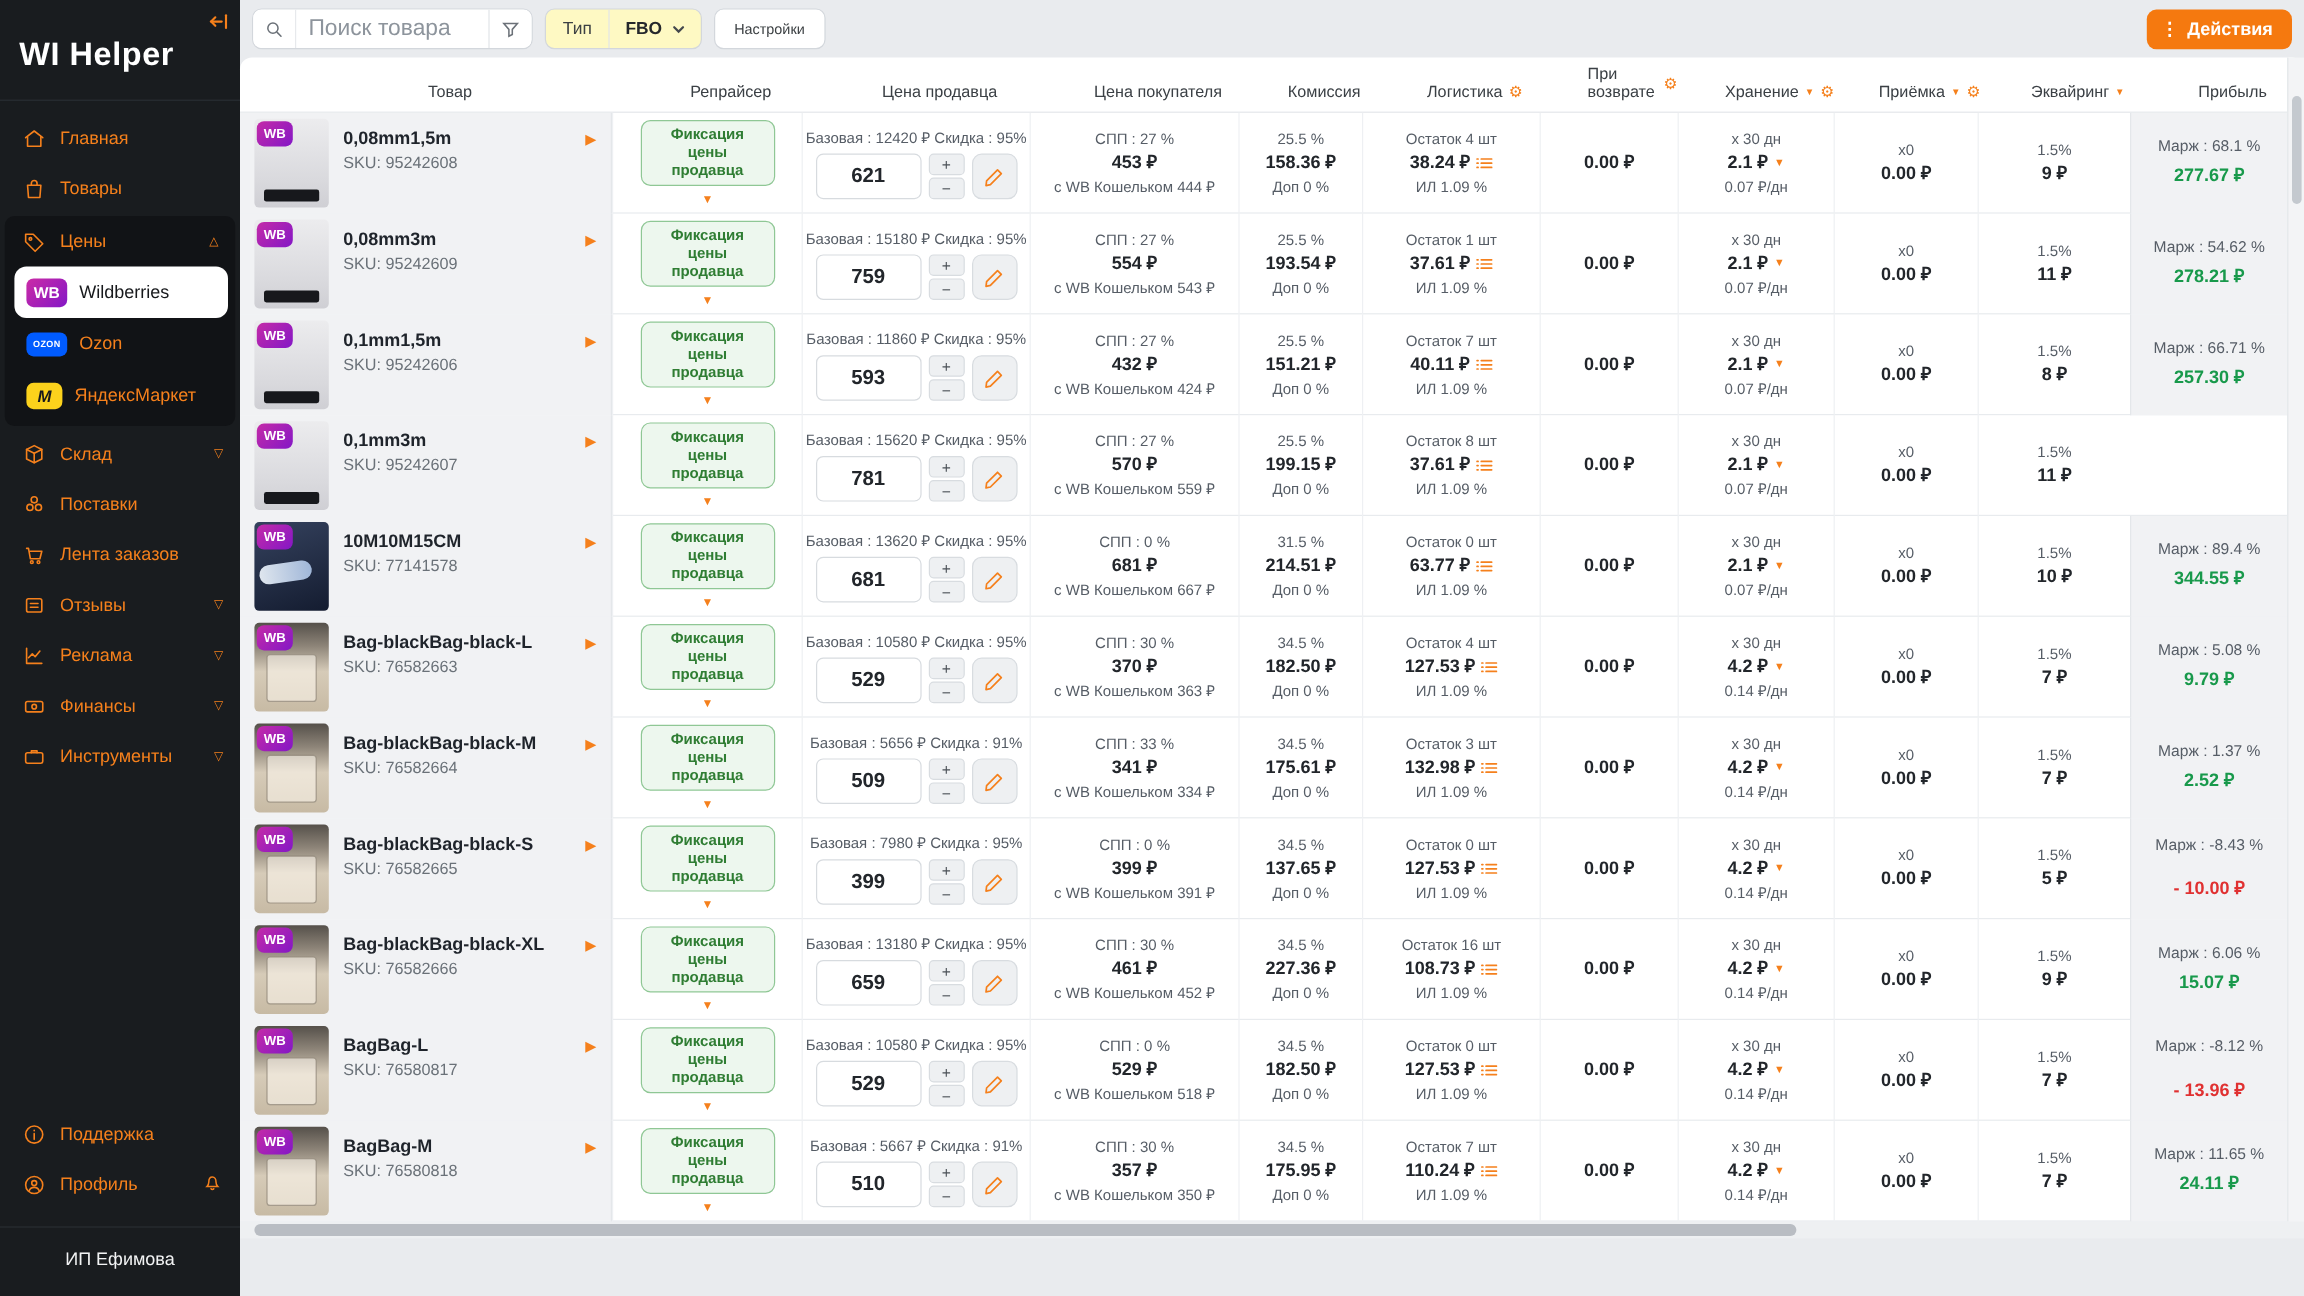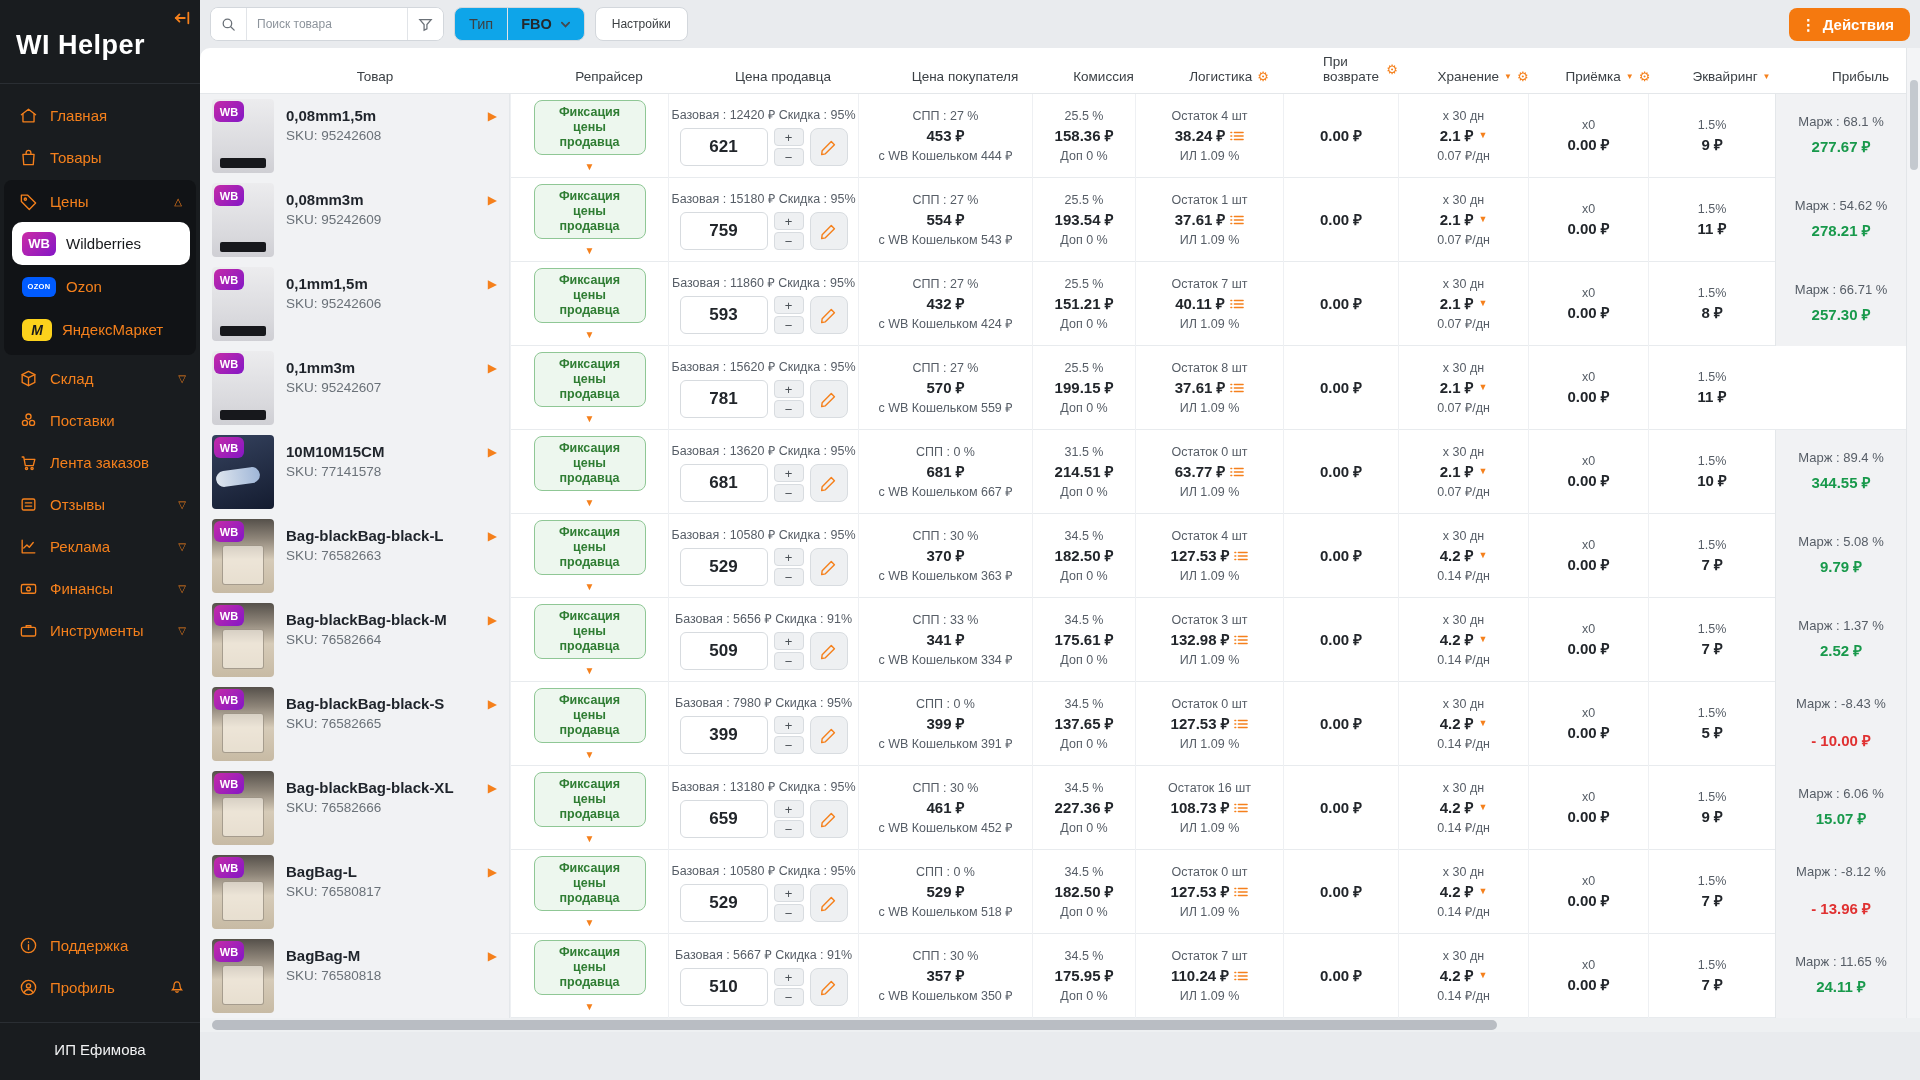--- a/index.html
+++ b/index.html
@@ -32,23 +32,23 @@
   
   .main { flex:1; display:flex; flex-direction:column; height:1080px; min-width:0; }
 
   
   .topbar { height:48px; background:#e9ebee; display:flex; align-items:center; padding:0 10px 0 10px; gap:10px; flex-shrink:0; }
   .search-group { display:flex; align-items:stretch; height:34px; background:#fff; border:1px solid #d3d7dc; border-radius:8px; overflow:hidden; }
   .search-icon-btn, .filter-btn { width:36px; display:flex; align-items:center; justify-content:center; cursor:pointer; background:#fff; border:none; }
   .search-icon-btn { border-right:1px solid #e1e4e8; }
   .filter-btn { border-left:1px solid #e1e4e8; }
   .search-group svg { width:17px; height:17px; stroke:#6b7178; fill:none; stroke-width:1.8; stroke-linecap:round; }
-  .search-input { border:none; outline:none; width:160px; padding:0 10px; font-size:12px; color:#333; font-family:inherit; }
+  .search-input { border:none; outline:none; width:160px; padding:0 10px; font-size:19px; color:#333; font-family:inherit; }
   .search-input::placeholder { color:#8d949c; }
-  .type-group { display:flex; align-items:stretch; height:34px; background:#0ea5e9; border:1px solid #d3d7dc; border-radius:8px; overflow:hidden; }
+  .type-group { display:flex; align-items:stretch; height:34px; background:#fef9c3; border:1px solid #d3d7dc; border-radius:8px; overflow:hidden; }
   .type-label { display:flex; align-items:center; padding:0 14px; font-size:14.5px; color:#3c4043; border-right:1px solid #e1e4e8; }
   .type-select { display:flex; align-items:center; gap:8px; padding:0 13px; font-size:14.5px; font-weight:600; color:#25282c; cursor:pointer; }
   .type-select svg { width:11px; height:11px; stroke:#44484d; fill:none; stroke-width:2; stroke-linecap:round; }
   .settings-btn { height:34px; background:#fff; border:1px solid #d3d7dc; border-radius:8px; padding:0 16px; font-size:12px; color:#3c4043; font-family:inherit; cursor:pointer; }
   .actions-btn { margin-left:auto; height:33px; background:#f5790f; color:#fff; border:none; border-radius:8px; padding:0 16px 0 12px; font-size:15px; font-weight:bold; font-family:inherit; display:flex; align-items:center; gap:7px; cursor:pointer; }
   .dots { font-size:15px; letter-spacing:0; line-height:1; font-weight:bold; }
 
   
   .card { background:#fff; border-radius:10px 10px 0 0; flex-shrink:0; position:relative; }
   .table { width:1706px; }

